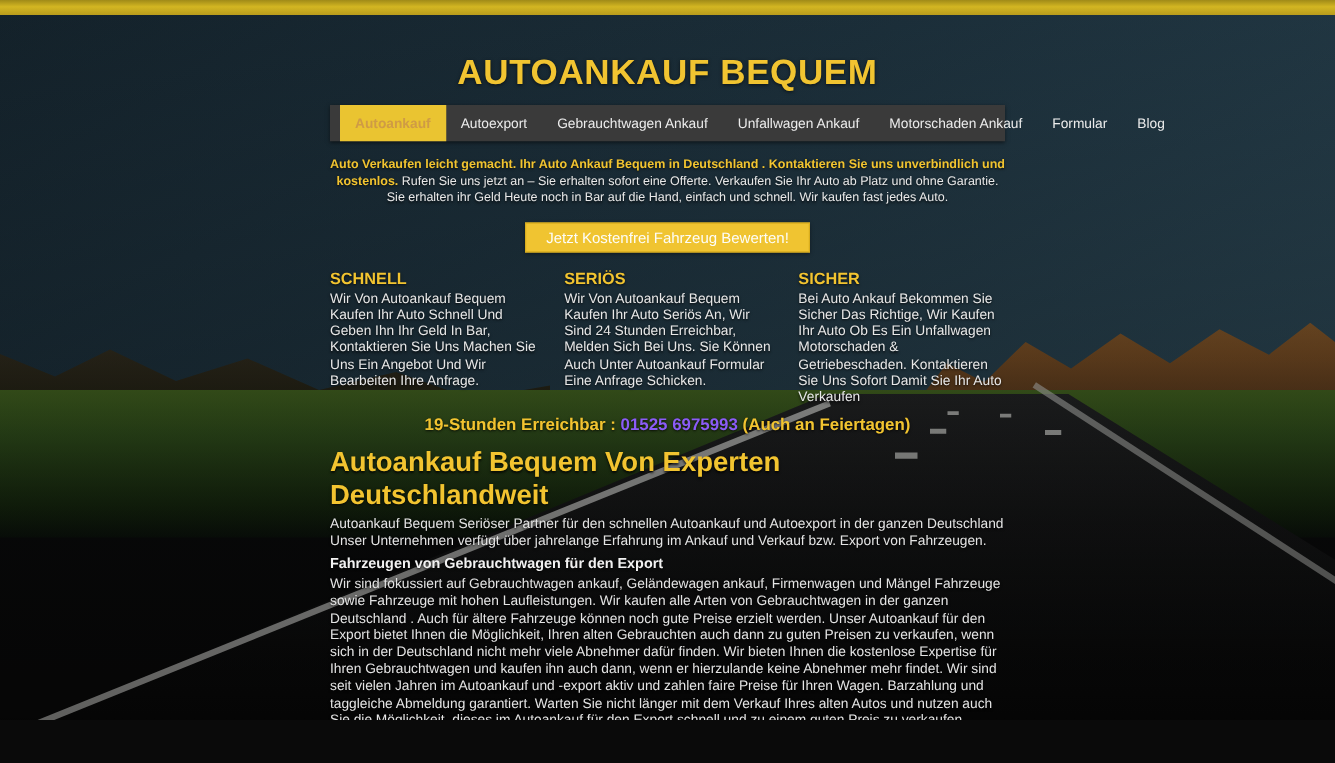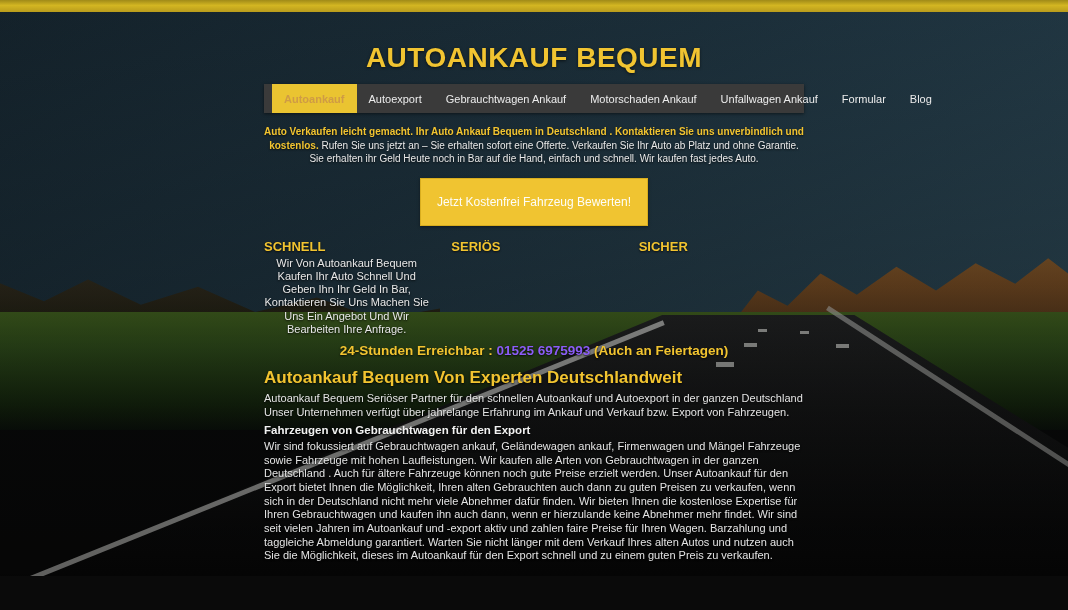--- a/index.html
+++ b/index.html
@@ -48,35 +48,35 @@
          padding-left: 8px; box-shadow: 0 1px 3px rgba(0,0,0,.5); }
   .nav a { display: flex; align-items: center; padding: 14px 12px; font-size: 11px; color: #ececec;
          text-decoration: none; cursor: pointer; white-space: nowrap; }
   .nav a.active { background: #eac431; color: #cf9b45; font-weight: bold; }
 
   .intro { margin-top: 12px; text-align: center; font-size: 10px; line-height: 1.36;
          color: #e9e9e9; text-shadow: 0 1px 2px rgba(0,0,0,.7); }
   .intro .hl { color: #f2c430; font-weight: bold; }
 
   .cta { display: block; margin: 12px auto 0; background: #f0c431; border: 1px solid #d9ad1e;
-         color: #fdfdf8; font-size: 12px; padding: 16px 16px; cursor: pointer;
+         color: #fdfdf8; font-size: 12px; padding: 4px 16px; cursor: pointer;
          font-family: "Liberation Sans", sans-serif; box-shadow: 0 1px 3px rgba(0,0,0,.4); }
 
   .features { margin-top: 13px; display: flex; gap: 22px; }
   .feature { flex: 1; }
   .feature h3 { color: #f2c430; font-size: 13px; font-weight: bold; margin-bottom: 3px;
          text-shadow: 0 1px 2px rgba(0,0,0,.7); }
-  .feature p { color: #e8e8e8; font-size: 11px; line-height: 1.2; text-shadow: 0 1px 2px rgba(0,0,0,.8); text-align: center; }
+  .feature p { color: #e8e8e8; font-size: 11px; line-height: 1.2; text-shadow: 0 1px 2px rgba(0,0,0,.8); }
 
   .hotline { margin-top: 7px; text-align: center; font-size: 13.5px; font-weight: bold;
          color: #f2c430; text-shadow: 0 1px 2px rgba(0,0,0,.8); }
   .hotline .phone { color: #8b5cf6; }
 
   .section { margin-top: 10px; }
-  .section h2 { color: #f2c430; font-size: 17px; font-weight: bold;
+  .section h2 { color: #f2c430; font-size: 22px; font-weight: bold;
          text-shadow: 0 1px 2px rgba(0,0,0,.8); }
   .section p { color: #e4e4e4; font-size: 11px; line-height: 1.24; margin-top: 4px;
          text-shadow: 0 1px 2px rgba(0,0,0,.85); }
   .subhead { color: #f2f2f2; font-size: 11.5px; font-weight: bold; margin-top: 5px;
          text-shadow: 0 1px 2px rgba(0,0,0,.85); }
 
   .section.sofort { margin-top: 12px; }
 </style>
 </head>
 <body>
@@ -102,48 +102,50 @@
   <div class="accent-bar"></div>
 
   <div class="content">
 
     <h1 class="site-title">AUTOANKAUF BEQUEM</h1>
 
     <nav class="nav">
       <a class="active">Autoankauf</a>
       <a>Autoexport</a>
       <a>Gebrauchtwagen Ankauf</a>
+      <a>Unfallwagen Ankauf</a>
       <a>Motorschaden Ankauf</a>
-      <a>Unfallwagen Ankauf</a>
       <a>Formular</a>
       <a>Blog</a>
     </nav>
 
     <p class="intro">
       <span class="hl">Auto Verkaufen leicht gemacht. Ihr Auto Ankauf Bequem in Deutschland . Kontaktieren Sie uns unverbindlich und kostenlos.</span>
       <span>Rufen Sie uns jetzt an – Sie erhalten sofort eine Offerte. Verkaufen Sie Ihr Auto ab Platz und ohne Garantie. Sie erhalten ihr Geld Heute noch in Bar auf die Hand, einfach und schnell. Wir kaufen fast jedes Auto.</span>
     </p>
 
     <button class="cta">Jetzt Kostenfrei Fahrzeug Bewerten!</button>
 
     <div class="features">
       <div class="feature">
         <h3>SCHNELL</h3>
         <p>Wir Von Autoankauf Bequem Kaufen Ihr Auto Schnell Und Geben Ihn Ihr Geld In Bar, Kontaktieren Sie Uns Machen Sie Uns Ein Angebot Und Wir Bearbeiten Ihre Anfrage.</p>
       </div>
       <div class="feature">
         <h3>SERIÖS</h3>
+        <p>Wir Von Autoankauf Bequem Kaufen Ihr Auto Seriös An, Wir Sind 24 Stunden Erreichbar, Melden Sich Bei Uns. Sie Können Auch Unter Autoankauf Formular Eine Anfrage Schicken.</p>
       </div>
       <div class="feature">
         <h3>SICHER</h3>
+        <p>Bei Auto Ankauf Bekommen Sie Sicher Das Richtige, Wir Kaufen Ihr Auto Ob Es Ein Unfallwagen Motorschaden &amp; Getriebeschaden. Kontaktieren Sie Uns Sofort Damit Sie Ihr Auto Verkaufen</p>
       </div>
     </div>
 
     <div class="hotline">
-      <span>24-Stunden Erreichbar :</span>
+      <span>19-Stunden Erreichbar :</span>
       <span class="phone">01525 6975993</span>
       <span>(Auch an Feiertagen)</span>
     </div>
 
     <div class="section">
       <h2>Autoankauf Bequem Von Experten Deutschlandweit</h2>
       <p>Autoankauf Bequem Seriöser Partner für den schnellen Autoankauf und Autoexport in der ganzen Deutschland Unser Unternehmen verfügt über jahrelange Erfahrung im Ankauf und Verkauf bzw. Export von Fahrzeugen.</p>
       <div class="subhead">Fahrzeugen von Gebrauchtwagen für den Export</div>
       <p>Wir sind fokussiert auf Gebrauchtwagen ankauf, Geländewagen ankauf, Firmenwagen und Mängel Fahrzeuge sowie Fahrzeuge mit hohen Laufleistungen. Wir kaufen alle Arten von Gebrauchtwagen in der ganzen Deutschland . Auch für ältere Fahrzeuge können noch gute Preise erzielt werden. Unser Autoankauf für den Export bietet Ihnen die Möglichkeit, Ihren alten Gebrauchten auch dann zu guten Preisen zu verkaufen, wenn sich in der Deutschland nicht mehr viele Abnehmer dafür finden. Wir bieten Ihnen die kostenlose Expertise für Ihren Gebrauchtwagen und kaufen ihn auch dann, wenn er hierzulande keine Abnehmer mehr findet. Wir sind seit vielen Jahren im Autoankauf und -export aktiv und zahlen faire Preise für Ihren Wagen. Barzahlung und taggleiche Abmeldung garantiert. Warten Sie nicht länger mit dem Verkauf Ihres alten Autos und nutzen auch Sie die Möglichkeit, dieses im Autoankauf für den Export schnell und zu einem guten Preis zu verkaufen.</p>
     </div>

